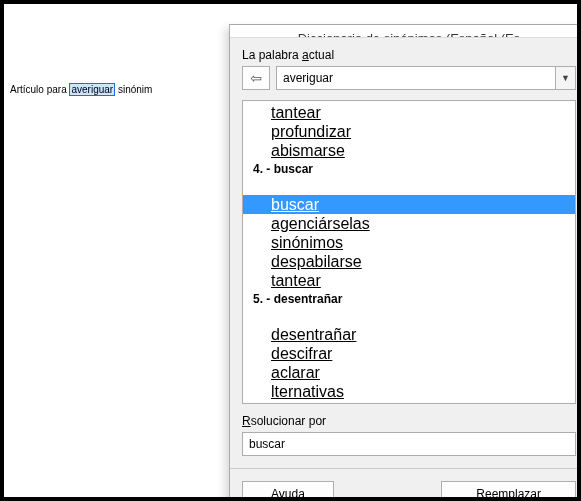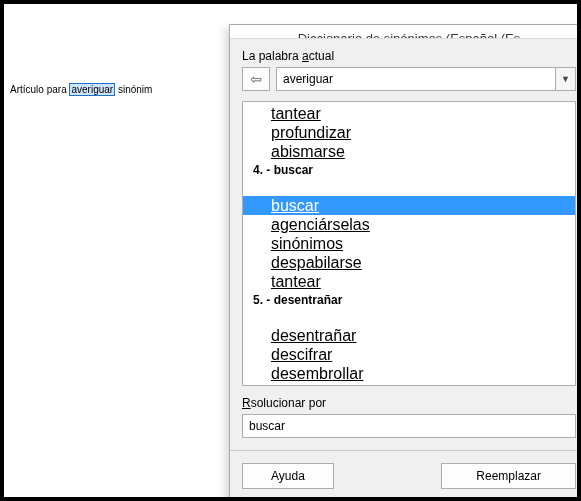--- a/index.html
+++ b/index.html
@@ -193,21 +193,22 @@
         <div class="alt-item">abismarse</div>
         <div class="alt-group">4. - buscar</div>
         <div class="alt-item alt-selected">buscar</div>
         <div class="alt-item">agenciárselas</div>
         <div class="alt-item">sinónimos</div>
         <div class="alt-item">despabilarse</div>
         <div class="alt-item">tantear</div>
         <div class="alt-group">5. - desentrañar</div>
         <div class="alt-item">desentrañar</div>
         <div class="alt-item">descifrar</div>
-        <div class="alt-item">desembrollar</div>
+        <div class="alt-item">aclarar</div>
+        <div class="alt-item">lternativas</div>
       </div>
 
     <div class="field-label">
       <span class="underline-char">R</span><span>solucionar por</span>
     </div>
 
     <input class="replace-input" value="buscar" style="">
 
   </div>
 

